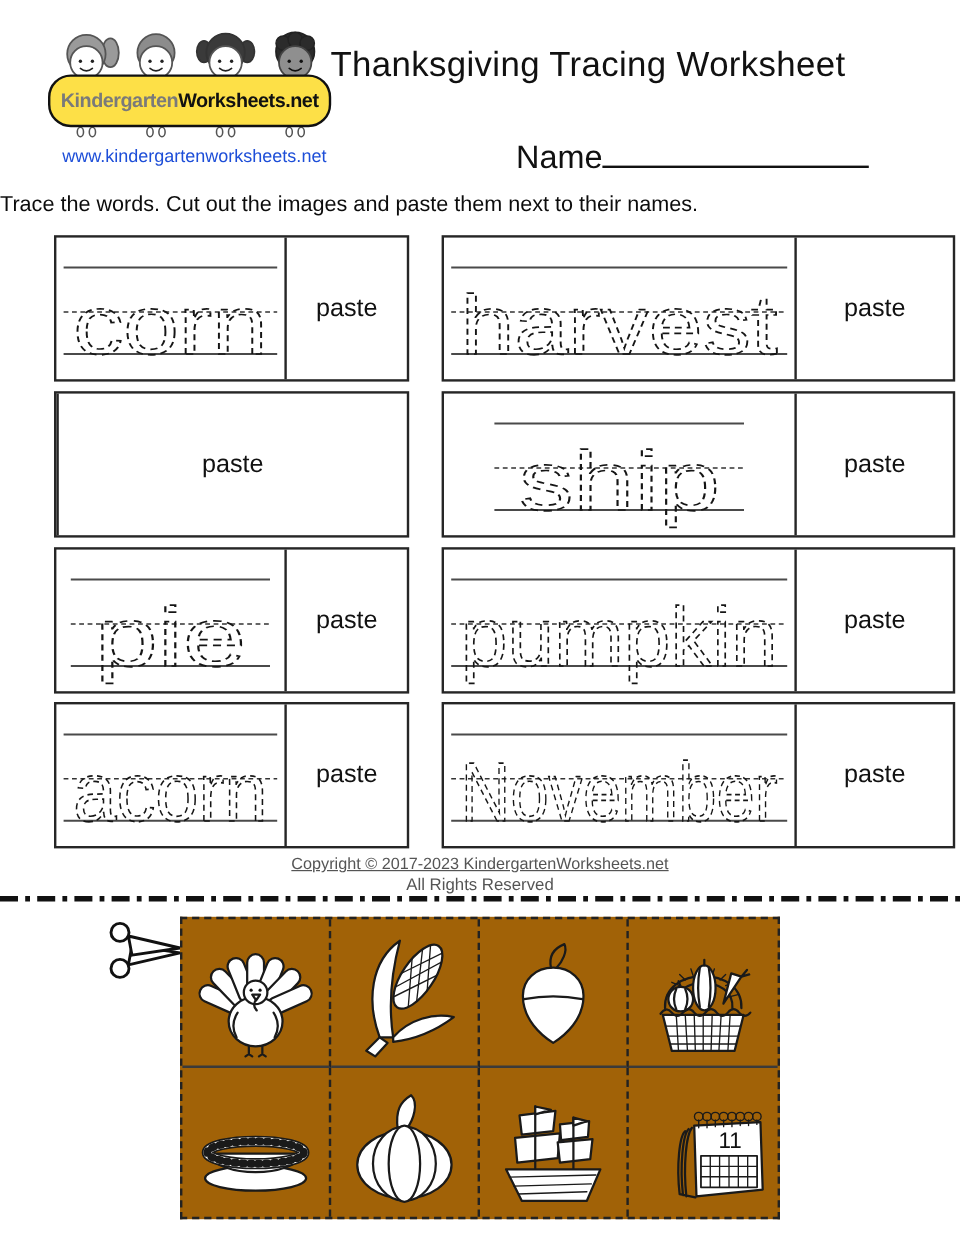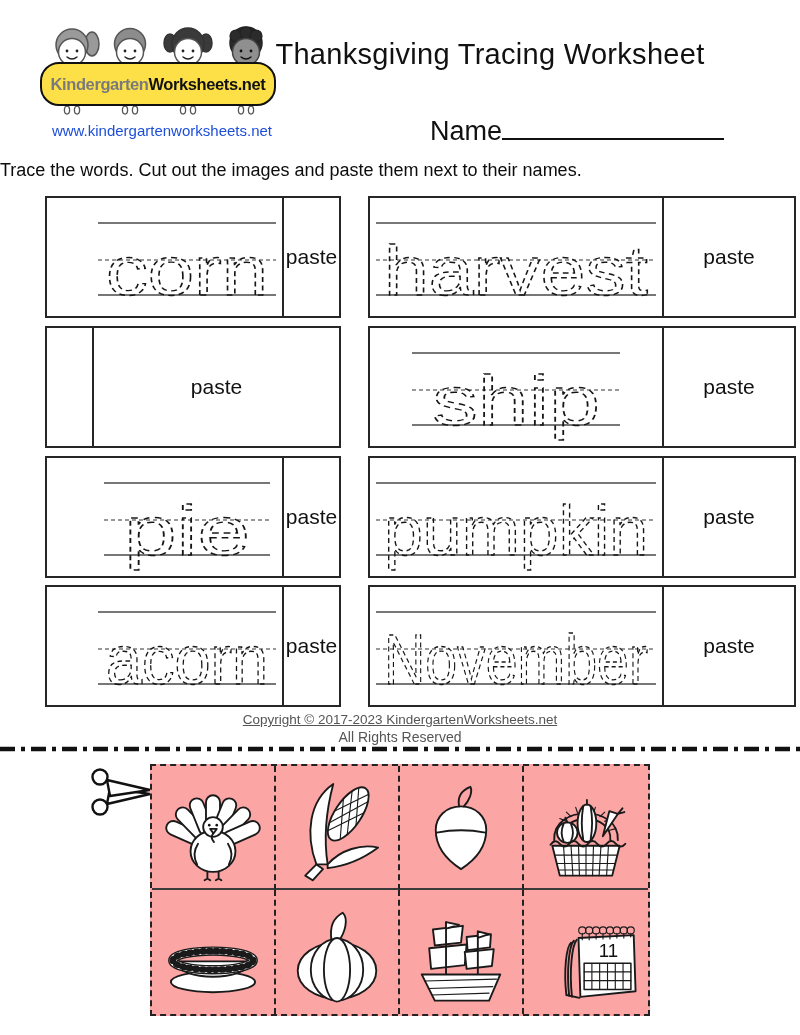--- a/index.html
+++ b/index.html
@@ -20,40 +20,40 @@
             color:#1d4ed8;font-size:15px;}
 
   
   .title{left:268px;top:38px;width:444px;text-align:center;font-size:29px;letter-spacing:0.3px;}
   .name-row{left:430px;top:100px;font-size:27px;margin-top:12px;}
   .name-line{display:inline-block;width:222px;border-bottom:2px solid #111;height:26px;}
   .instruction{left:0;top:160px;width:800px;font-size:18px;color:#0c0c0c;}
 
   
   .trace-box{position:absolute;display:flex;border:2px solid #262626;background:#fff;box-sizing:border-box;height:122px;}
-  .colL{left:45px;width:296px;padding-left:45px;}
+  .colL{left:45px;width:296px;}
   .colR{left:368px;width:428px;}
   .word-cell{height:118px;}
   .colL .word-cell{width:190px;}
   .colR .word-cell{width:292px;}
   .paste-cell{border-left:2px solid #262626;display:flex;align-items:center;justify-content:center;
               font-size:21px;color:#111;flex:1;}
   .gl-solid{stroke:#4a4a4a;stroke-width:1.7;}
   .gl-mid{stroke:#333;stroke-width:1.2;stroke-dasharray:4 3;}
   .trace-text{font-family:"Liberation Sans",sans-serif;font-size:70px;fill:none;stroke:#151515;
               stroke-width:1.4;stroke-dasharray:5 3.6;}
 
   
   .copy1{left:0;top:712px;width:800px;text-align:center;font-size:13.5px;color:#555;text-decoration:underline;}
   .copy2{left:0;top:729px;width:800px;text-align:center;font-size:14px;color:#555;}
   .cutline{left:0;top:744px;}
   .scissors{left:90px;top:764px;}
 
   
-  .cut-grid{left:150px;top:764px;width:500px;border:2px dashed #222;background:#fca5a5;box-sizing:border-box;}
+  .cut-grid{left:150px;top:764px;width:500px;border:2px dashed #222;background:#a16207;box-sizing:border-box;}
   .cut-row{display:flex;}
   .cut-cell{width:124px;height:124px;box-sizing:border-box;display:flex;align-items:center;justify-content:center;}
   .cut-cell.vline{border-right:2px dashed #222;}
   .cut-row.r1 .cut-cell{border-bottom:2px solid #3a3a3a;}
 
   
   .art{fill:#fff;stroke:#1a1a1a;stroke-width:2;stroke-linecap:round;stroke-linejoin:round;}
   .ln{fill:none;}
   .thin{fill:none;stroke-width:1.2;}
   .cal-num{font-family:"Liberation Sans",sans-serif;font-size:20px;fill:#111;stroke:none;text-anchor:middle;}

